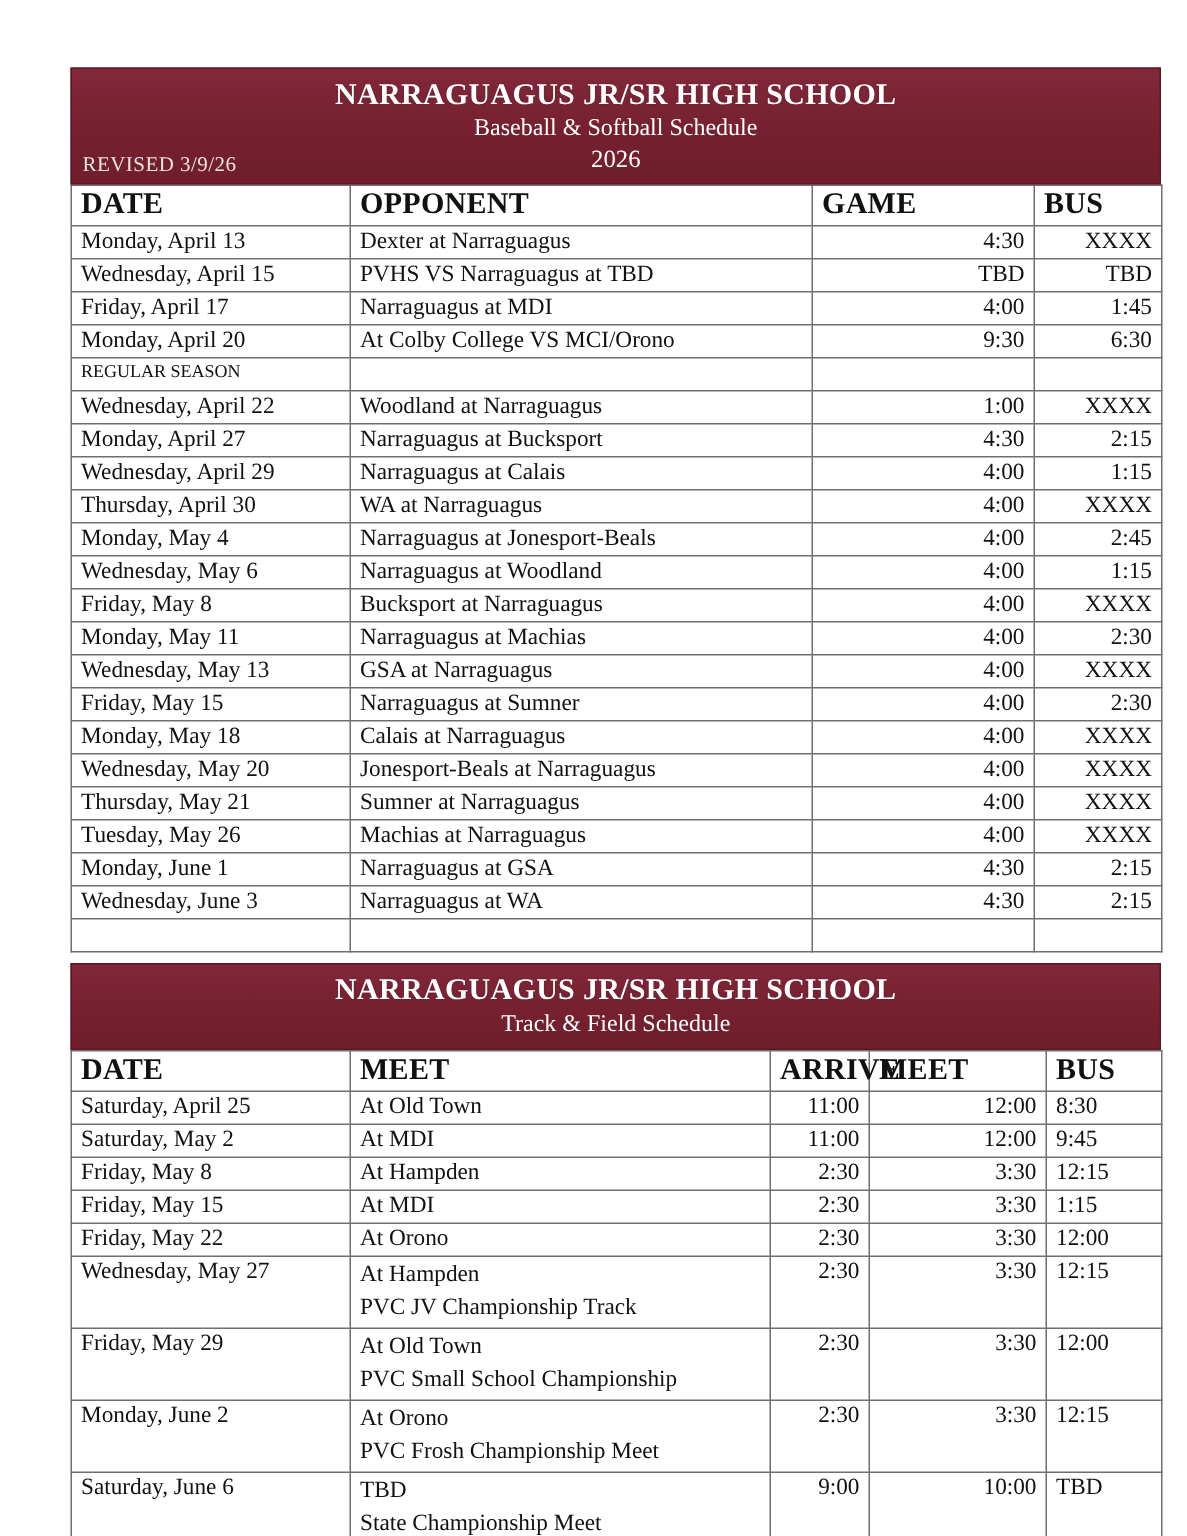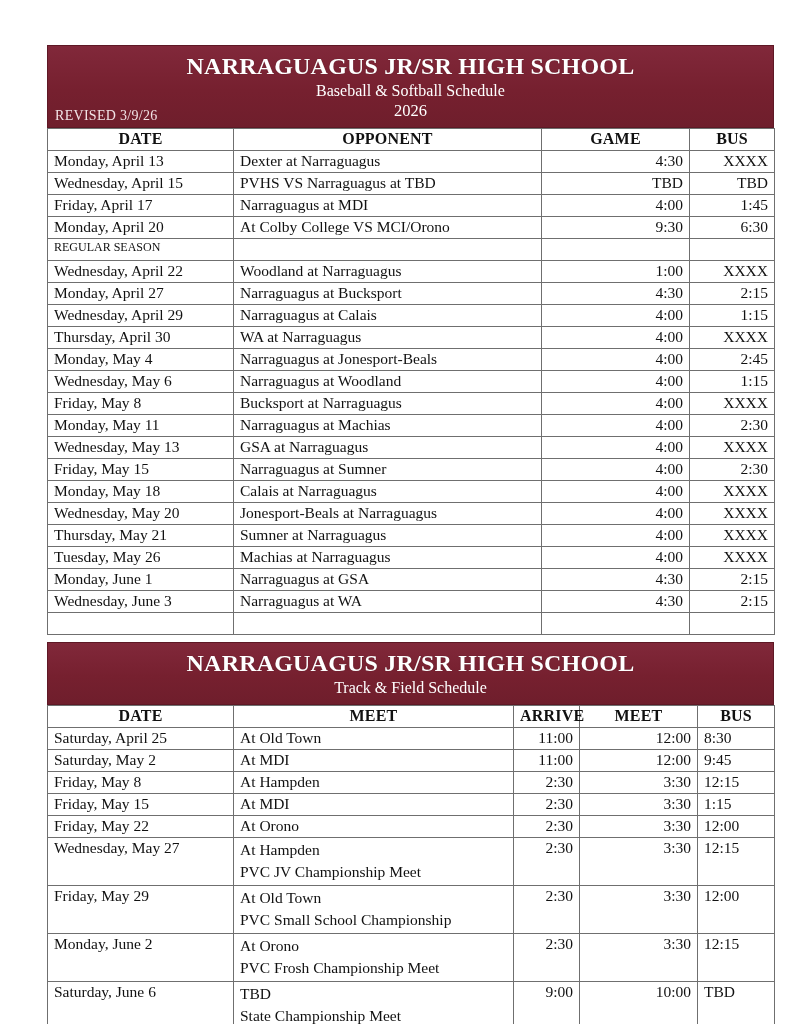--- a/index.html
+++ b/index.html
@@ -30,21 +30,21 @@
     color: #ffffff;
     position: relative;
     text-align: center;
     padding: 5px 0 6px 0;
     border: 1px solid #5e1825;
     box-sizing: border-box;
   }
   .banner-line1 {
     font-family: "Liberation Serif", "DejaVu Serif", serif;
     font-weight: bold;
-    font-size: 24px;
+    font-size: 20px;
     letter-spacing: 0.2px;
     line-height: 1.25;
     text-shadow: 0 0 1px rgba(0,0,0,0.35);
   }
   .banner-line2 {
     font-size: 16px;
     line-height: 1.25;
     font-weight: normal;
   }
   .banner-line3 {
@@ -73,22 +73,22 @@
     border: 1px solid #6f6f6f;
     padding: 1px 6px 2px 6px;
     height: 22px;
     box-sizing: border-box;
     vertical-align: top;
     font-weight: normal;
     background: #ffffff;
   }
   table.sched th {
     font-weight: bold;
-    font-size: 16px;
-    text-align: center;
+    font-size: 20px;
+    text-align: left;
     letter-spacing: 0.2px;
   }
   .c-date   { width: 186px; }
   .c-opp    { width: 308px; }
   .c-game   { width: 148px; text-align: right; }
   .c-bus    { width: 85px;  text-align: right; }
 
   th.c-game, th.c-bus { text-align: left; }
 
   .t-date   { width: 186px; }
@@ -324,21 +324,21 @@
         <td class="t-meet">At Orono</td>
         <td class="t-arrive">2:30</td>
         <td class="t-mtime">3:30</td>
         <td class="t-bus">12:00</td>
       </tr>
 
       <tr class="tall">
         <td class="t-date">Wednesday, May 27</td>
         <td class="t-meet two-line">
           <span>At Hampden</span>
-          <span class="l2">PVC JV Championship Meet</span>
+          <span class="l2">PVC JV Championship Track</span>
         </td>
         <td class="t-arrive">2:30</td>
         <td class="t-mtime">3:30</td>
         <td class="t-bus">12:15</td>
       </tr>
       <tr class="tall">
         <td class="t-date">Friday, May 29</td>
         <td class="t-meet two-line">
           <span>At Old Town</span>
           <span class="l2">PVC Small School Championship</span>

